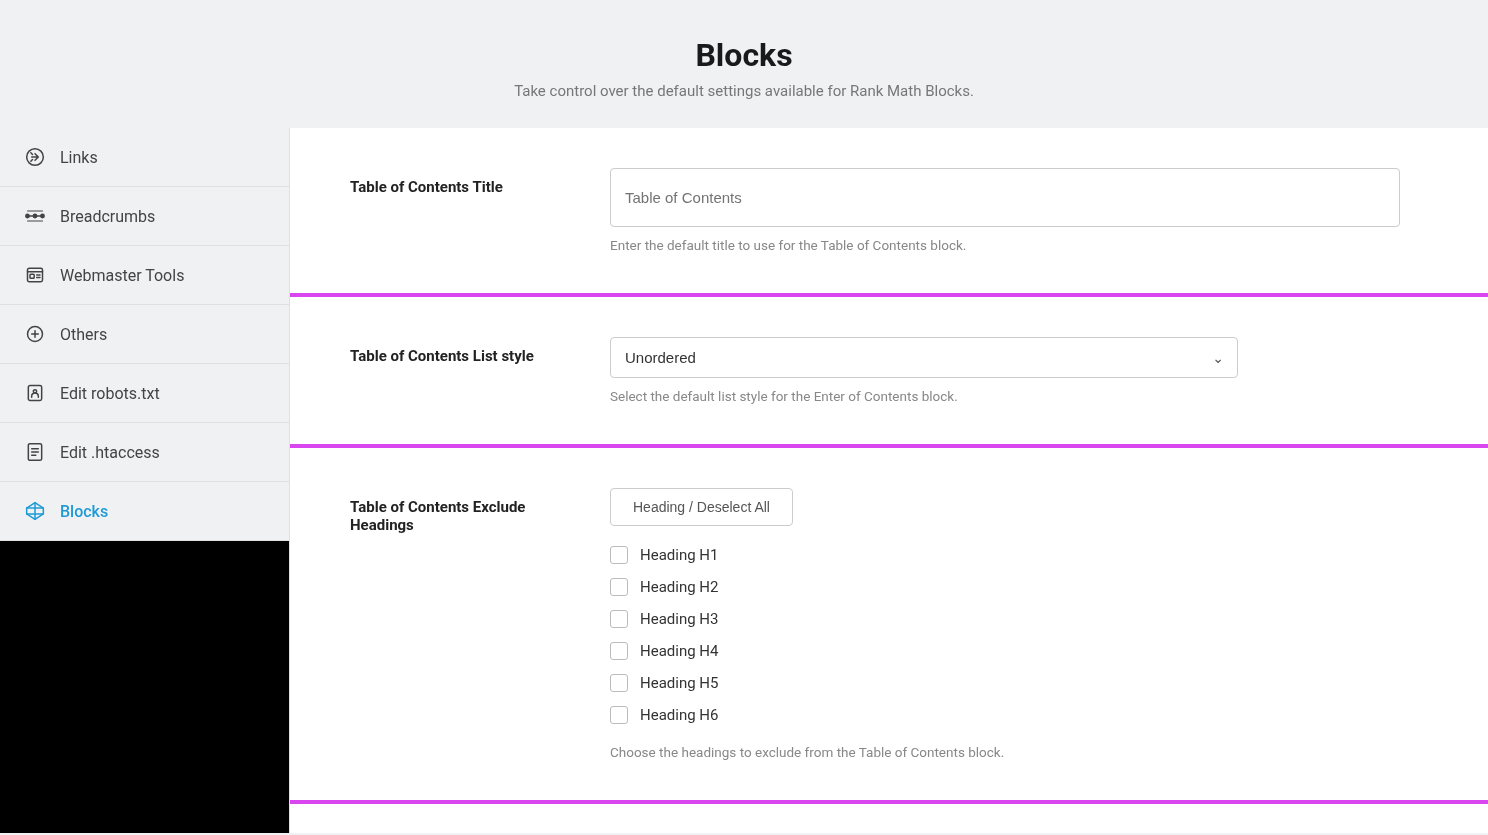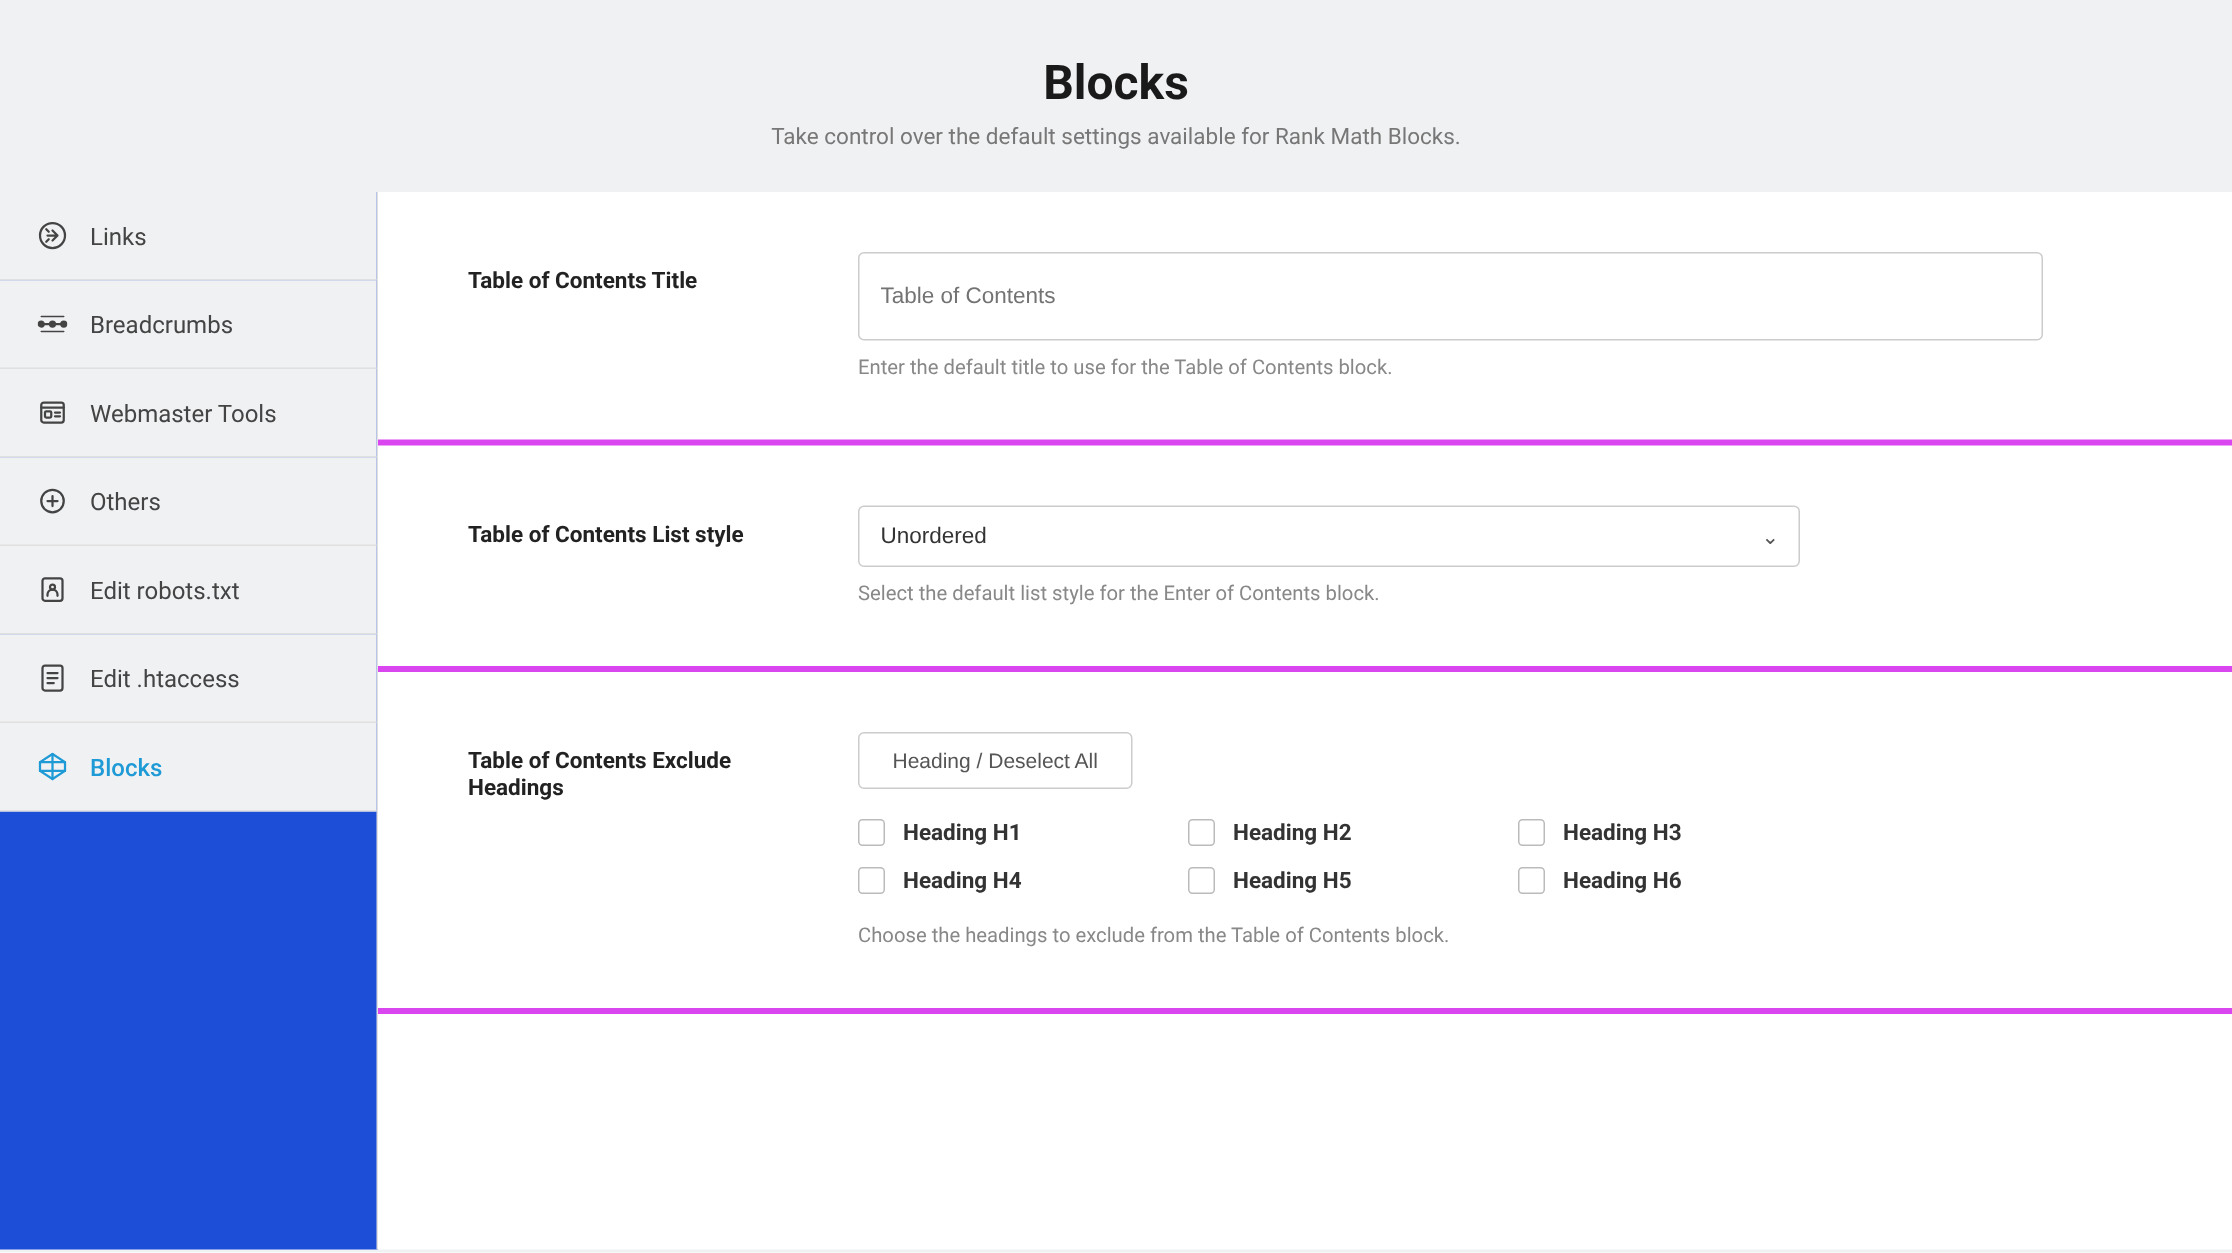--- a/index.html
+++ b/index.html
@@ -26,22 +26,22 @@
       color: #777;
     }
 
     .layout {
       display: flex;
       min-height: calc(835px - 130px);
     }
 
     
     .sidebar {
-      width: 252px;
-      background: #1d4ed8;
+      width: 290px;
+      background: #000000;
       border-right: 1px solid #e0e0e0;
       flex-shrink: 0;
     }
 
     .sidebar-item {
       display: flex;
       align-items: center;
       padding: 18px 24px;
       border-bottom: 1px solid #e0e0e0;
       cursor: pointer;
@@ -149,24 +149,23 @@
       background: #fff;
       border-radius: 4px;
       font-size: 14px;
       color: #555;
       cursor: pointer;
       margin-bottom: 20px;
     }
 
     .headings-grid {
       display: grid;
-      grid-template-columns: 1fr 1fr 1fr;
+      grid-template-columns: 1fr;
       gap: 14px 60px;
       max-width: 600px;
-      font-weight: bold;
     }
 
     .checkbox-row {
       display: flex;
       align-items: center;
       gap: 12px;
       font-size: 15px;
       color: #333;
     }
 

